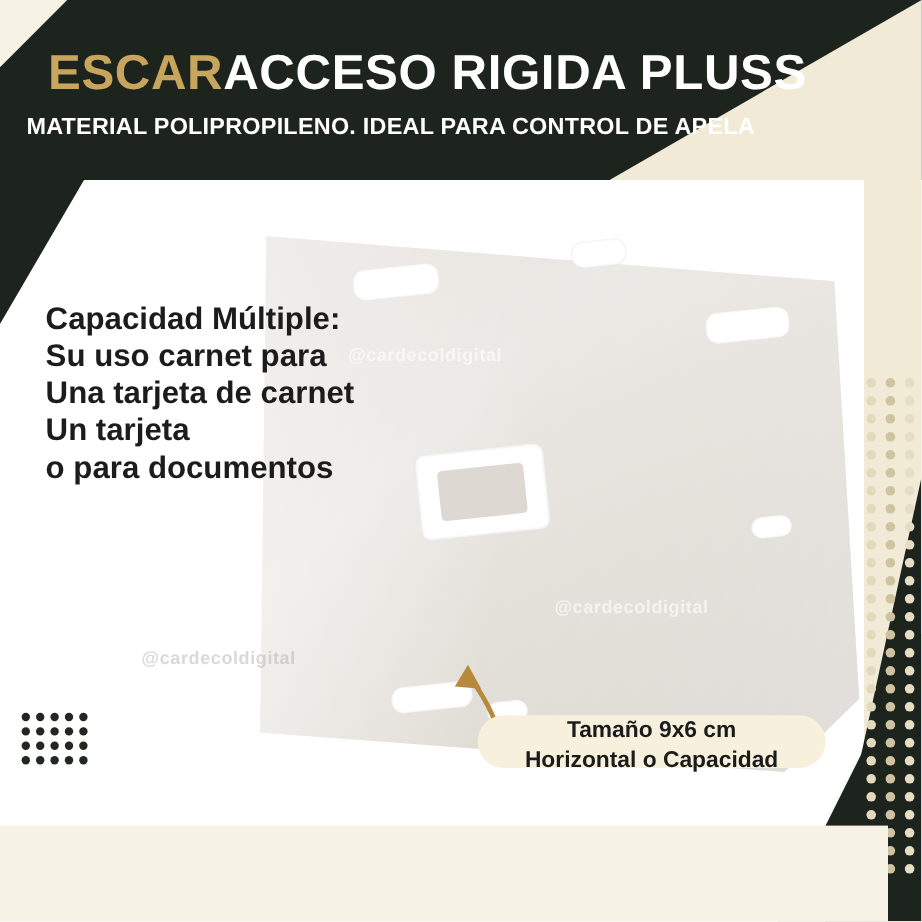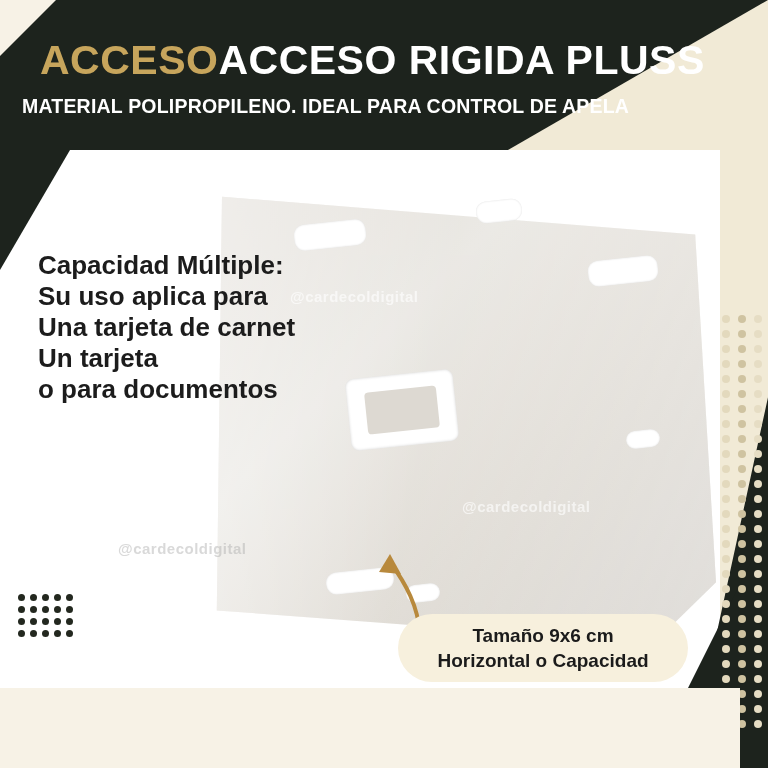--- a/index.html
+++ b/index.html
@@ -249,29 +249,28 @@
     white-space: nowrap;
   }
   .wm-1 { left: 290px; top: 288px; }
   .wm-2 { left: 462px; top: 498px; }
   .wm-3 { left: 118px; top: 540px; color: rgba(170,170,170,0.45); }
 
   
   .callout {
     position: absolute;
     left: 398px;
-    top: 614px;
+    top: 596px;
     width: 290px;
-    height: 68px;
+    height: 44px;
     background: #f7f0dd;
     border-radius: 34px;
     display: flex;
     flex-direction: column;
     align-items: center;
-    justify-content: center;
   }
   .callout div {
     font-size: 19px;
     font-weight: bold;
     color: #1b1b1b;
     line-height: 25px;
     white-space: nowrap;
   }
   .arrow {
     position: absolute;
@@ -401,27 +400,27 @@
   <div class="wm wm-1">@cardecoldigital</div>
   <div class="wm wm-2">@cardecoldigital</div>
   <div class="wm wm-3">@cardecoldigital</div>
 
   <div class="band-dark"></div>
   <div class="wedge-tl"></div>
   <div class="wedge-tr"></div>
   <div class="wedge-left-dark"></div>
 
   <div class="headline">
-    <span class="gold">ACCESO</span><span class="white">ACCESO RIGIDA PLUSS</span>
+    <span class="gold">ESCAR</span><span class="white">ACCESO RIGIDA PLUSS</span>
   </div>
   <div class="subline">MATERIAL POLIPROPILENO. IDEAL PARA CONTROL DE APELA</div>
 
   <div class="features">
     <div>Capacidad Múltiple:</div>
-    <div>Su uso aplica para</div>
+    <div>Su uso carnet para</div>
     <div>Una tarjeta de carnet</div>
     <div>Un tarjeta</div>
     <div>o para documentos</div>
   </div>
 
   <div class="dot-grid">
     <i></i>
       <i></i>
       <i></i>
       <i></i>

